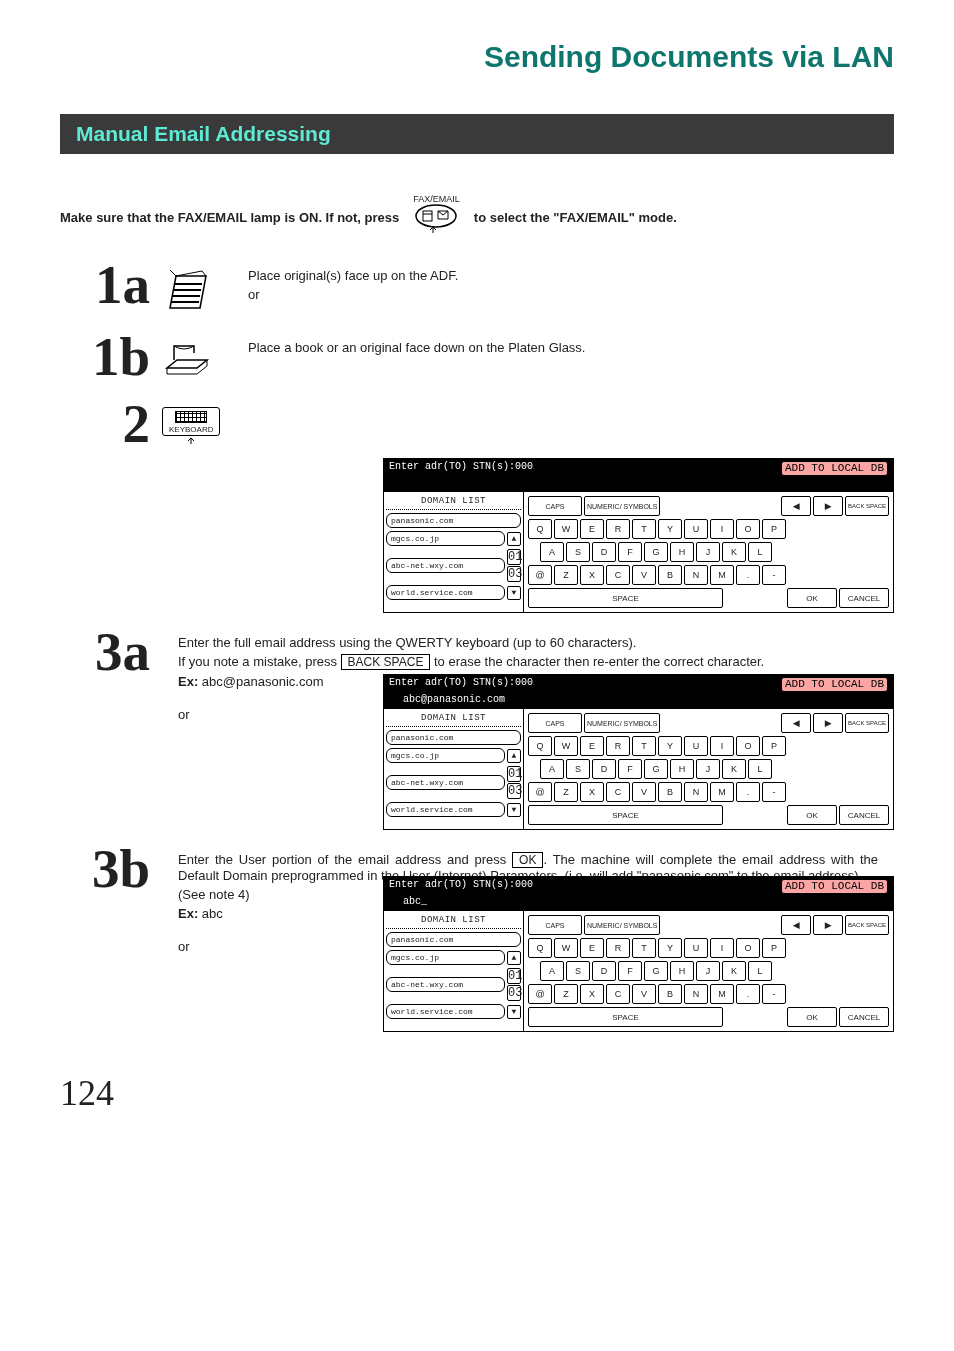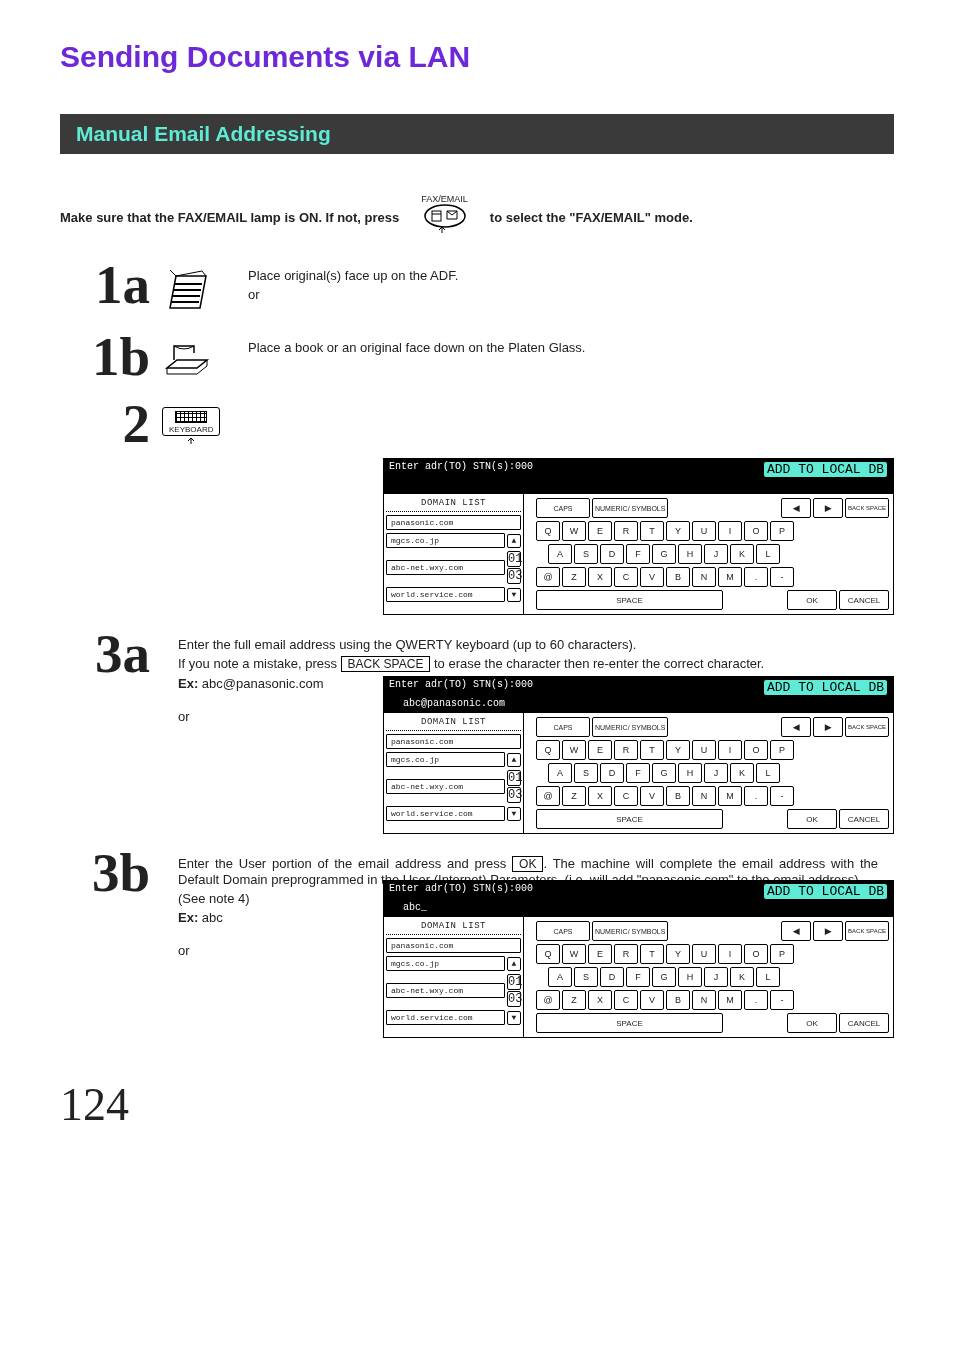--- a/index.html
+++ b/index.html
@@ -8,24 +8,25 @@
     background: #fff;
     font-family: Arial, Helvetica, sans-serif;
     color: #222;
     width: 954px;
   }
   .page {
     padding: 30px 60px 40px 60px;
     box-sizing: border-box;
   }
   h1.title {
-    color: #6d28d9;
+    color: #0f766e;
     font-size: 30px;
     font-weight: bold;
     margin: 10px 0 40px 0;
+    text-align: right;
   }
   .section-bar {
     background: #3a3a3a;
     color: #5eead4;
     padding: 8px 16px;
     font-size: 21px;
     font-weight: bold;
     margin-bottom: 40px;
   }
   .intro {
@@ -33,22 +34,21 @@
     font-size: 13px;
     display: flex;
     align-items: center;
     flex-wrap: wrap;
     gap: 4px;
     margin-bottom: 20px;
   }
   .fax-email-icon {
     display: inline-flex;
     flex-direction: column;
-    align-items: center;
-    margin: 0 18px;
+    margin: 0 10px;
   }
   .fax-email-icon .label { font-size: 9px; font-weight: normal; }
   .fax-email-icon svg { display:block; }
   .step-row {
     display: flex;
     align-items: flex-start;
     margin: 12px 0 8px 0;
   }
   .step-num {
     font-family: "Times New Roman", serif;
@@ -92,39 +92,38 @@
   .screen .topbar {
     display: flex;
     align-items: flex-start;
     background: #000;
     color: #fff;
     padding: 3px 6px 2px 6px;
     position: relative;
   }
   .screen .topbar .enter { flex:1; }
   .screen .topbar .addto {
-    background: #5eead4;
+    background: #fca5a5;
     color: #000;
     border: 1px solid #000;
     border-radius: 3px;
-    font-size: 13px;
+    font-size: 11px;
     padding: 1px 3px;
     line-height: 1;
   }
   .screen .inputline {
     background: #000;
     color: #fff;
     padding: 0 6px 4px 20px;
     min-height: 10px;
   }
   .screen .lower {
     display: flex;
     border: 1px solid #000;
     border-top: none;
-    gap: 8px;
   }
   .domain-col {
     width: 140px;
     border-right: 1px solid #000;
     padding: 4px 2px;
     box-sizing: border-box;
   }
   .domain-col .hdr {
     text-align: center;
     font-size: 9px;
@@ -134,21 +133,21 @@
     margin-bottom: 3px;
   }
   .domain-col .row {
     display: flex;
     align-items: center;
     gap: 2px;
     margin-bottom: 3px;
   }
   .domain-col .cell {
     border: 1px solid #000;
-    border-radius: 1px;
+    border-radius: 6px;
     padding: 2px 4px;
     font-size: 8px;
     flex: 1;
     white-space: nowrap;
     overflow: hidden;
   }
   .domain-col .ar {
     border: 1px solid #000;
     border-radius: 2px;
     width: 12px;
@@ -213,21 +212,21 @@
     margin-bottom:2px;
   }
   .keyboard-key-wrap {
     display: inline-flex;
     flex-direction: column;
     align-items: center;
     margin-top: 2px;
   }
   .page-number {
     font-family: "Times New Roman", serif;
-    font-size: 46px;
+    font-size: 36px;
     margin-top: 40px;
   }
 </style>
 </head>
 <body>
 
 <div class="page">
   <h1 class="title">Sending Documents via LAN</h1>
 
   <div class="section-bar">Manual Email Addressing</div>

